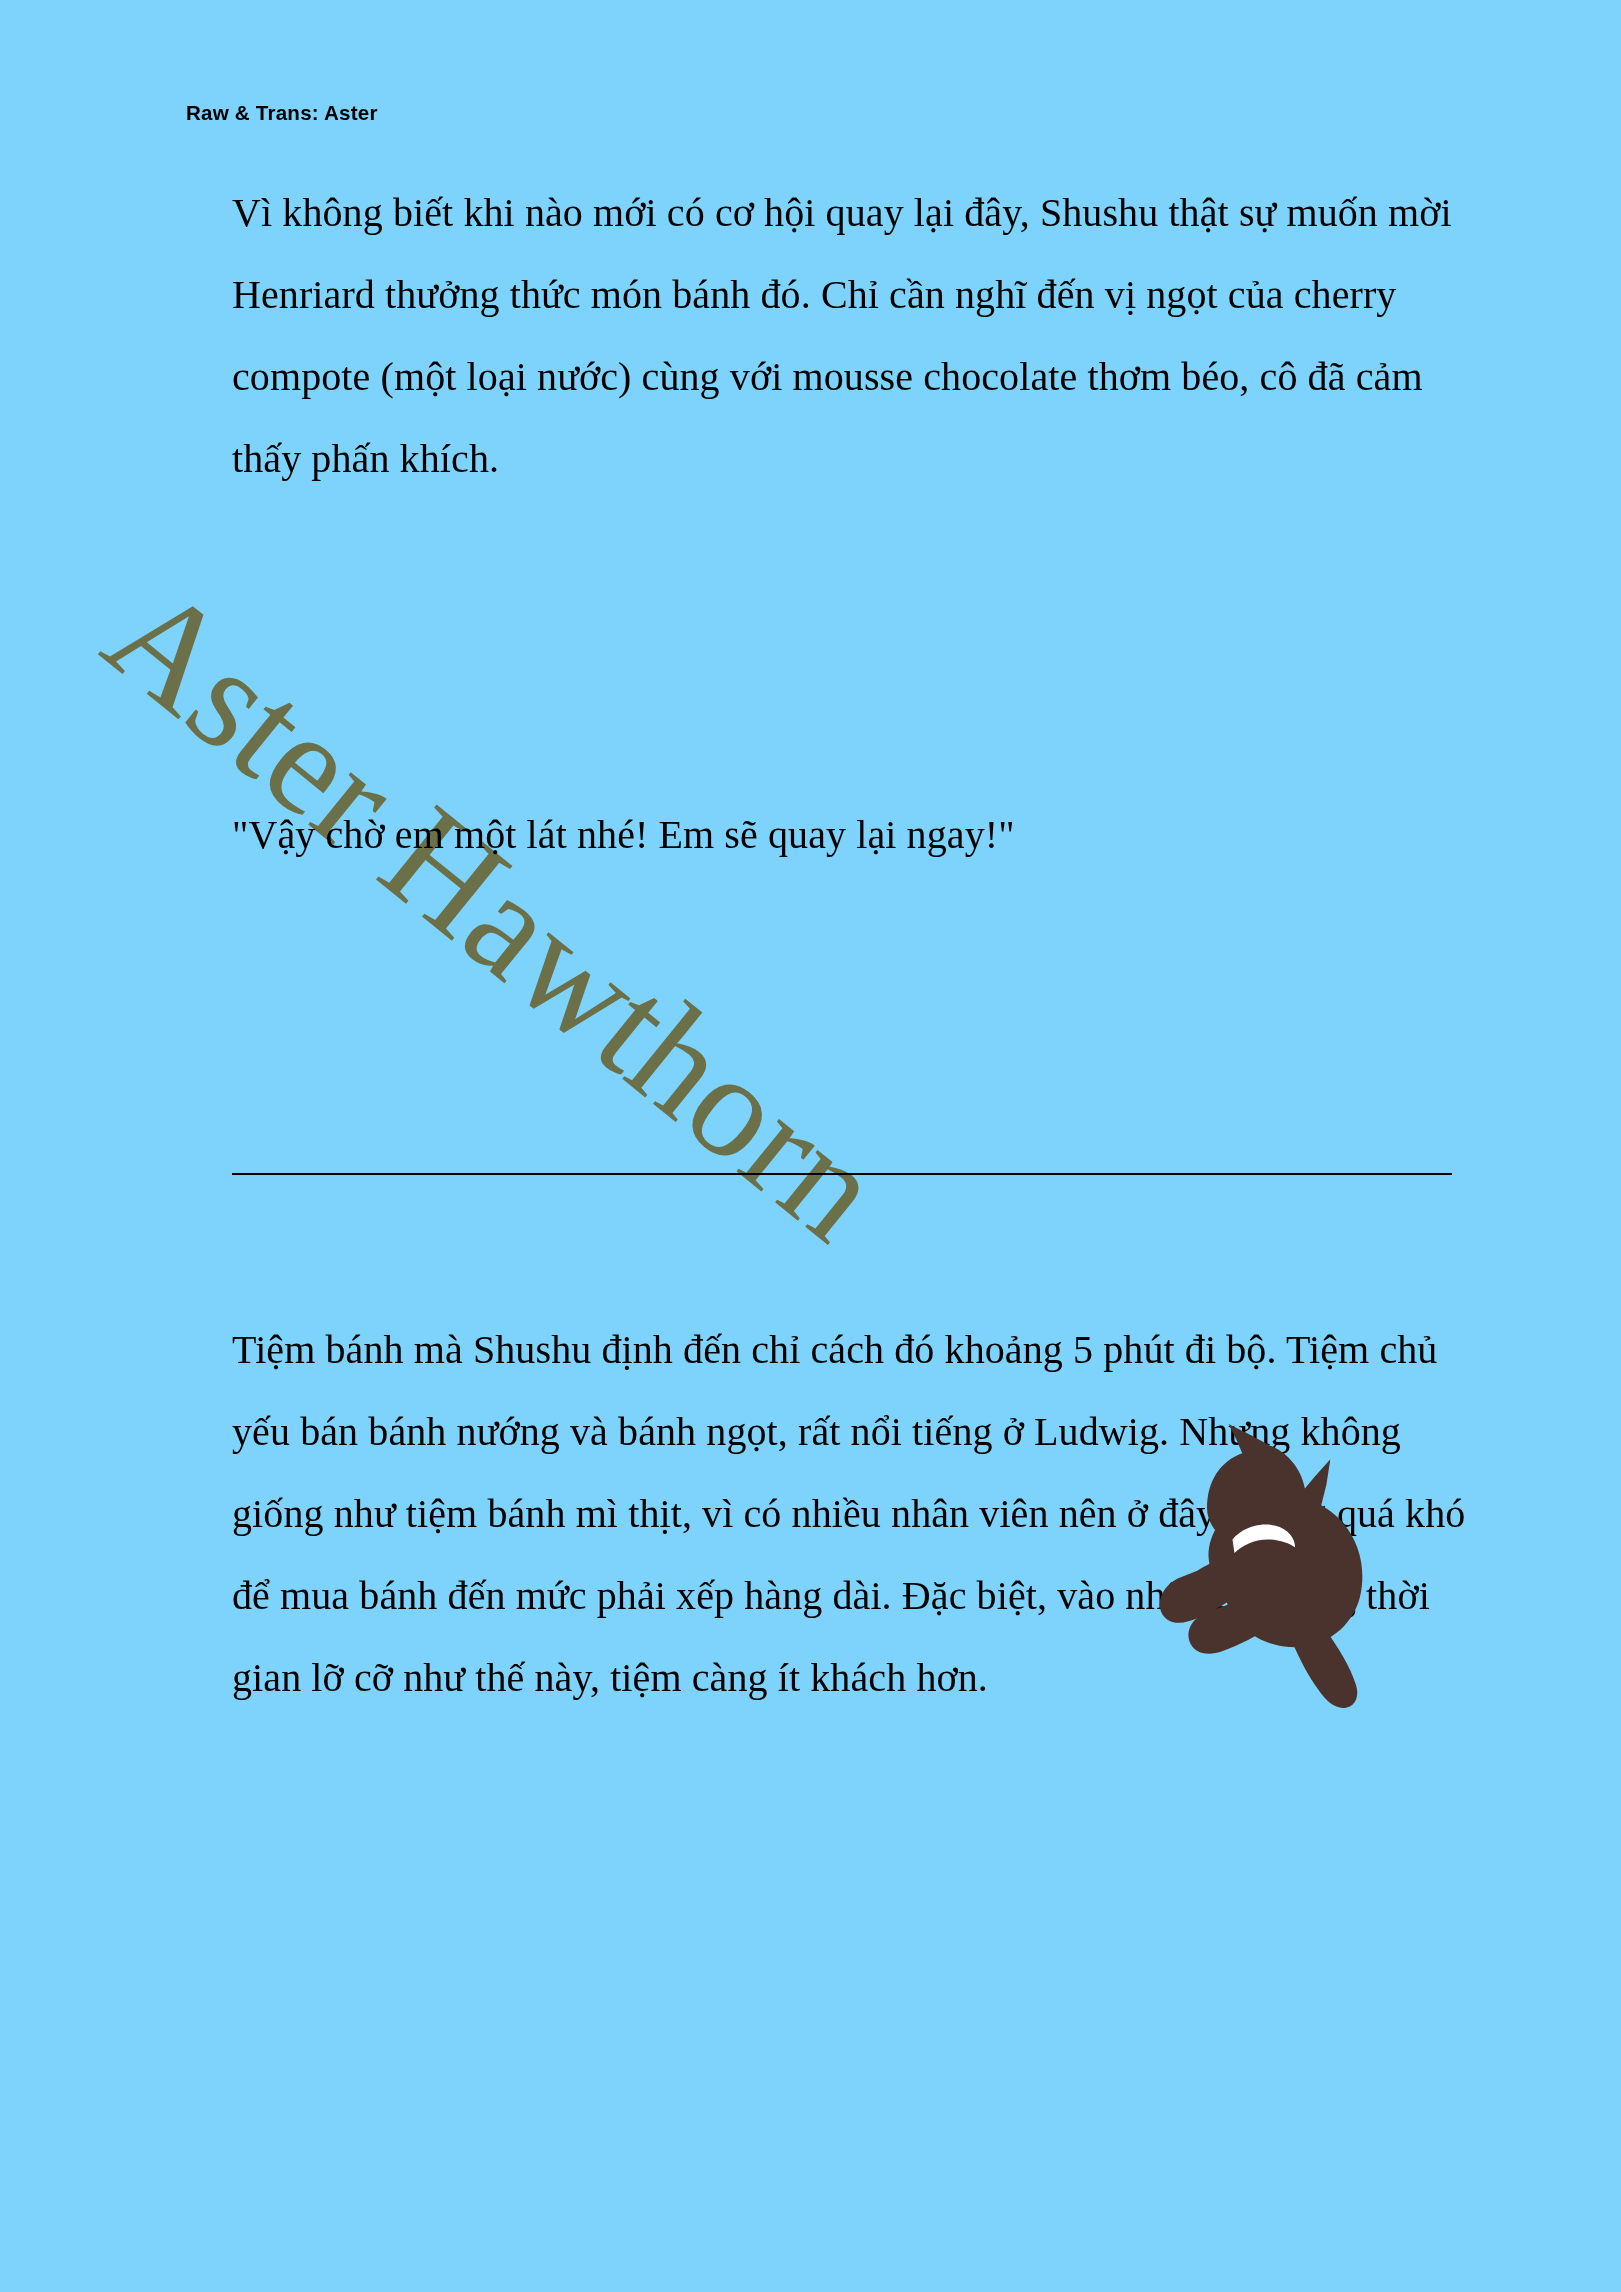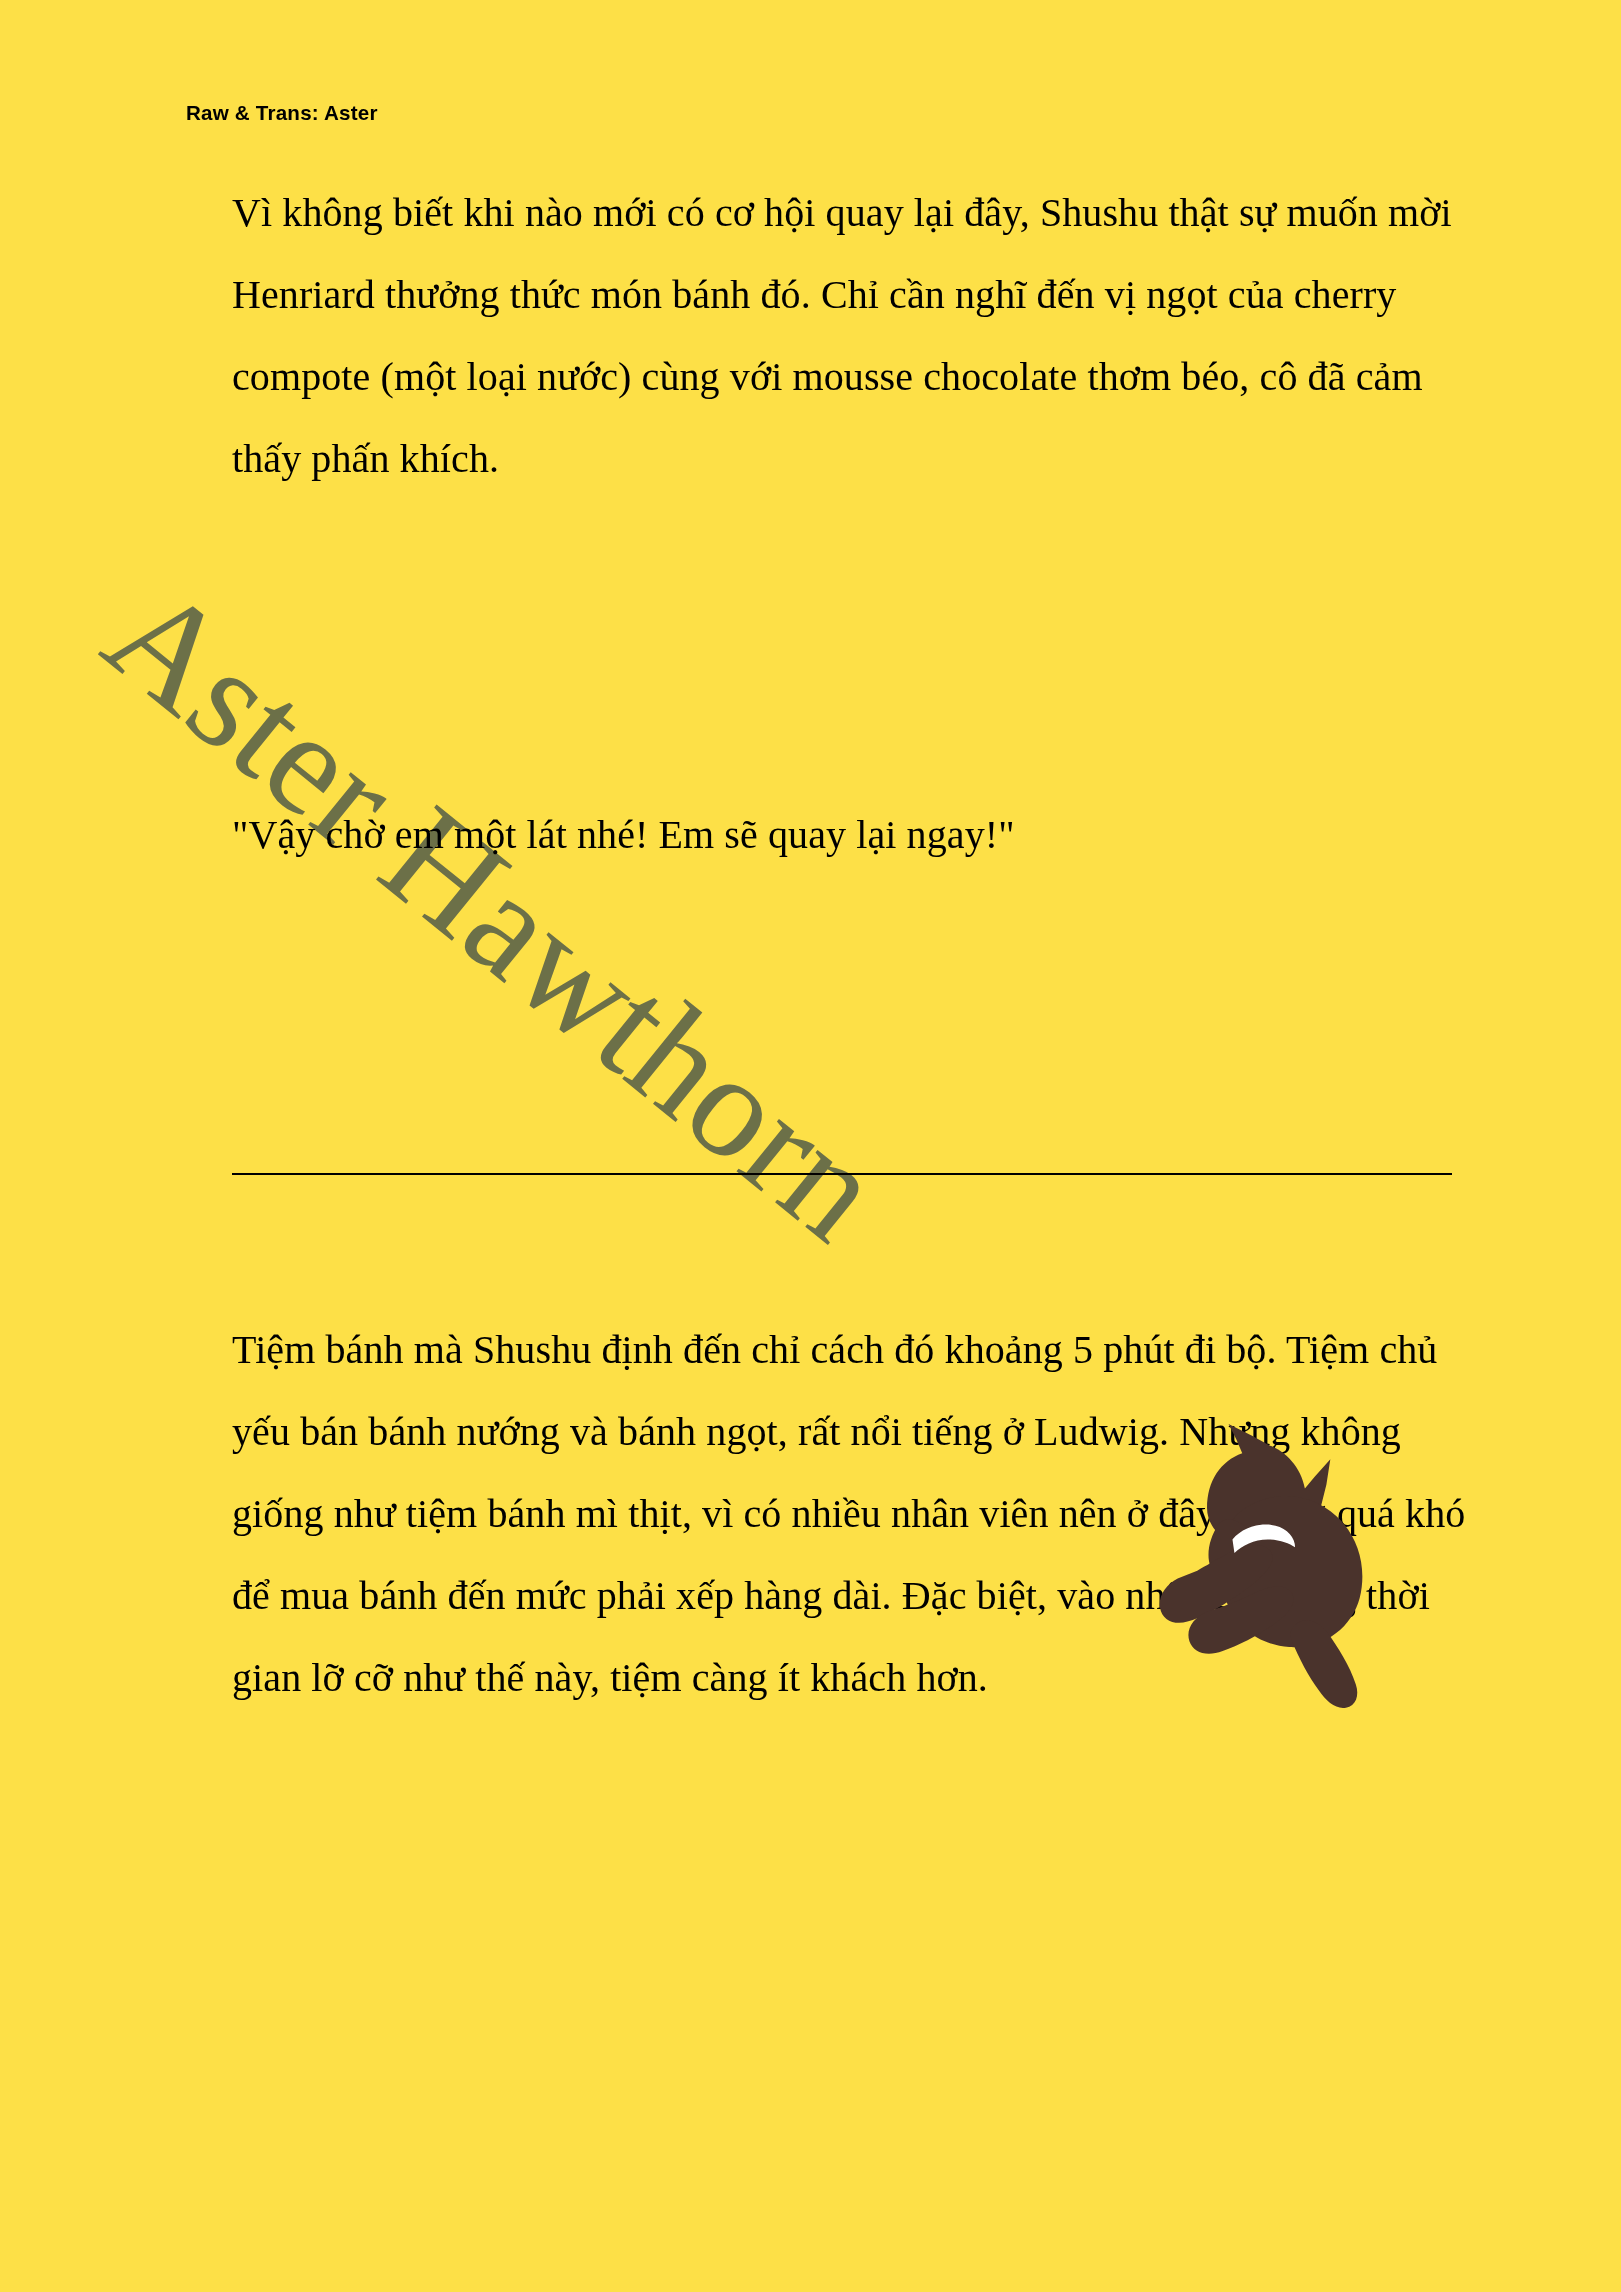--- a/index.html
+++ b/index.html
@@ -4,21 +4,21 @@
 <style>
   html, body {
     margin: 0;
     padding: 0;
     background: #ffffff;
   }
   .page {
     position: relative;
     width: 1621px;
     height: 2293px;
-    background: #fde047;
+    background: #7dd3fc;
     overflow: hidden;
     font-family: "Liberation Serif", "DejaVu Serif", serif;
   }
 
   
   .page-header {
     position: absolute;
     left: 186px;
     top: 101px;
     font-family: "Liberation Sans", "DejaVu Sans", sans-serif;

